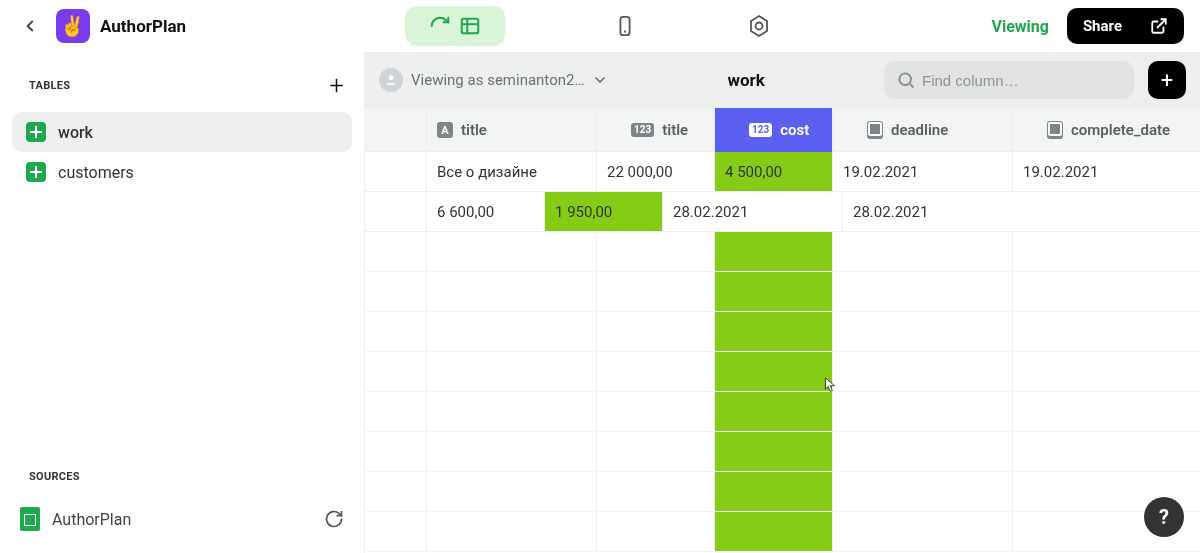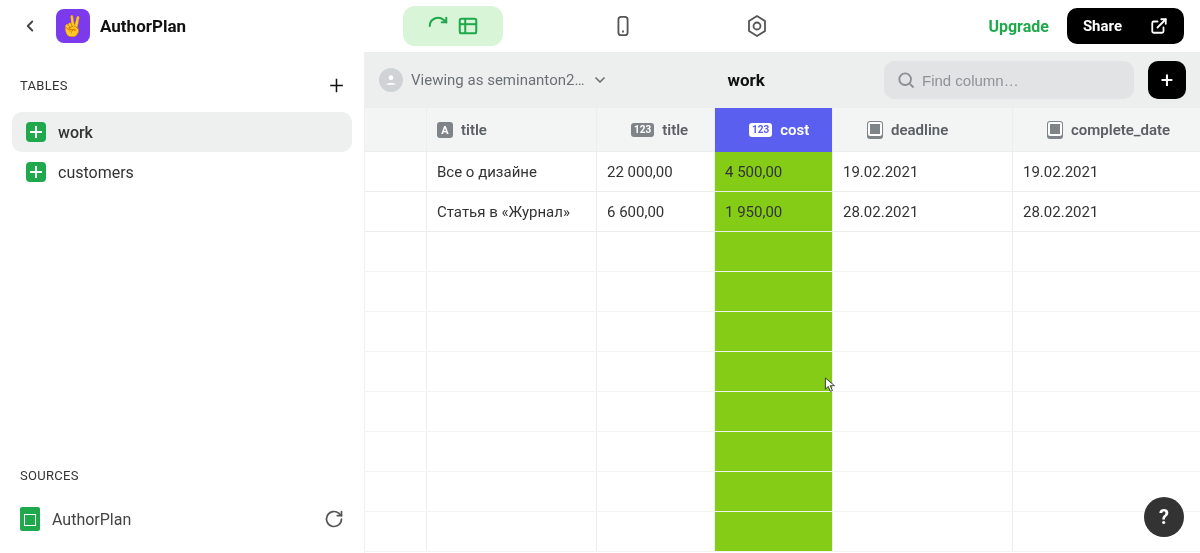--- a/index.html
+++ b/index.html
@@ -18,21 +18,21 @@
   .header-right { display: flex; align-items: center; gap: 18px; }
   .upgrade { color: #1fa84c; font-weight: 700; font-size: 16px; cursor: pointer; }
   .share-btn { background: #000; color: #fff; border-radius: 10px; padding: 9px 16px; font-weight: 700; font-size: 15px; display: flex; align-items: center; gap: 28px; cursor: pointer; }
   .share-btn svg { width: 18px; height: 18px; }
 
   
   .body-row { display: flex; height: calc(100% - 52px); }
   .sidebar { width: 365px; background: #fff; display: flex; flex-direction: column; }
   .sidebar-top { flex: 1; padding: 12px; }
   .section-header { display: flex; align-items: center; justify-content: space-between; padding: 8px 8px 14px 8px; }
-  .section-title { font-size: 13px; font-weight: 400; letter-spacing: .3px; color: #333; }
+  .section-title { font-size: 11px; font-weight: 700; letter-spacing: .3px; color: #333; margin-left: 9px; }
   .add-plus { font-size: 26px; font-weight: 300; color: #111; cursor: pointer; line-height: 1;}
   .table-item { display: flex; align-items: center; gap: 12px; padding: 10px 14px; border-radius: 10px; cursor: pointer; font-size: 16px; color: #333; }
   .table-item.active { background: #eef0f0; font-weight:500;}
   .table-icon { width: 20px; height: 20px; background: #1fa84c; border-radius: 4px; position: relative; flex-shrink: 0; }
   .table-icon::before, .table-icon::after { content: ""; position: absolute; background: #fff; }
   .table-icon::before { top: 4px; bottom: 4px; left: 50%; width: 2px; margin-left: -1px; }
   .table-icon::after  { left: 4px; right: 4px; top: 50%; height: 2px; margin-top: -1px; }
 
   .sidebar-bottom { padding: 12px; }
   .source-item { display: flex; align-items: center; justify-content: space-between; padding: 10px 8px; border-radius: 10px; cursor: pointer; color: #444; font-size: 16px;}
@@ -119,21 +119,21 @@
     </div>
     <div class="settings-btn">
       <svg width="24" height="24" viewBox="0 0 24 24" fill="none" stroke="currentColor" stroke-width="1.8">
           <polygon points="12 2 20 7 20 17 12 22 4 17 4 7"></polygon>
           <circle cx="12" cy="12" r="3.5"></circle>
         </svg>
     </div>
   </div>
 
   <div class="header-right">
-    <span class="upgrade">Upgrade</span>
+    <span class="upgrade">Viewing</span>
     <div class="share-btn">
       <span>Share</span>
       <svg viewBox="0 0 24 24" fill="none" stroke="currentColor" stroke-width="2.4" stroke-linecap="round" stroke-linejoin="round">
           <path d="M15 3h6v6"></path>
           <path d="M10 14L21 3"></path>
           <path d="M18 14v5a2 2 0 0 1-2 2H5a2 2 0 0 1-2-2V8a2 2 0 0 1 2-2h5"></path>
         </svg>
     </div>
   </div>
 </div>
@@ -229,21 +229,20 @@
           <div class="grid-row">
             <div class="cell cell-handle"></div>
             <div class="cell cell-title">Все о дизайне</div>
             <div class="cell cell-volume">22 000,00</div>
             <div class="cell cell-cost">4 500,00</div>
             <div class="cell cell-deadline">19.02.2021</div>
             <div class="cell cell-complete">19.02.2021</div>
           </div>
           <div class="grid-row">
             <div class="cell cell-handle"></div>
-            <div class="cell cell-title">Статья в «Журнал»</div>
             <div class="cell cell-volume">6 600,00</div>
             <div class="cell cell-cost">1 950,00</div>
             <div class="cell cell-deadline">28.02.2021</div>
             <div class="cell cell-complete">28.02.2021</div>
           </div>
           <div class="grid-row empty">
             <div class="cell cell-handle"></div>
             <div class="cell cell-title"></div>
             <div class="cell cell-volume"></div>
             <div class="cell cell-cost"></div>

